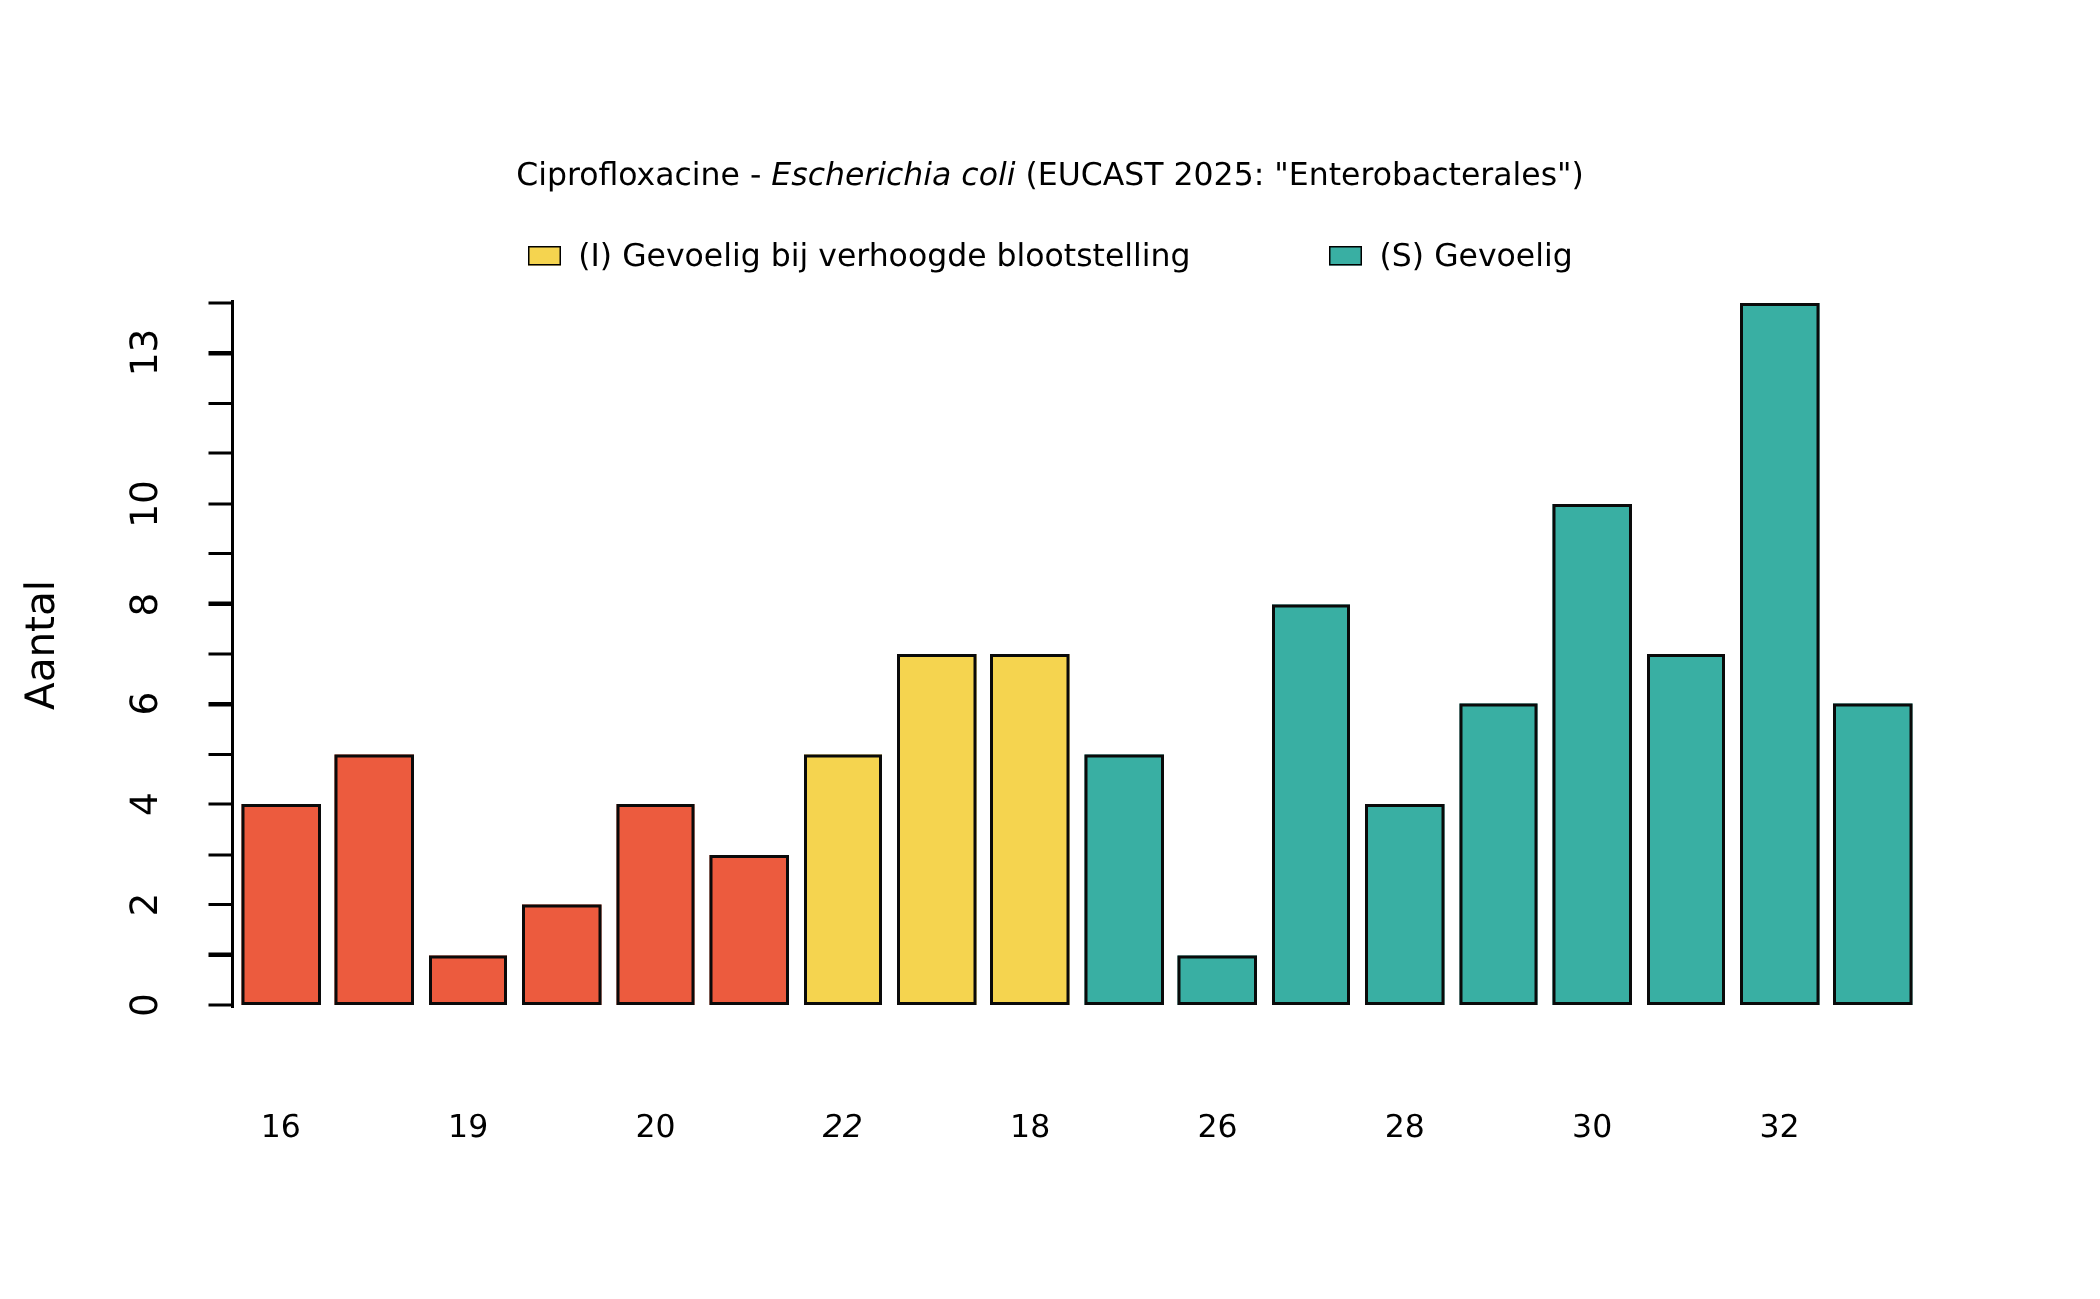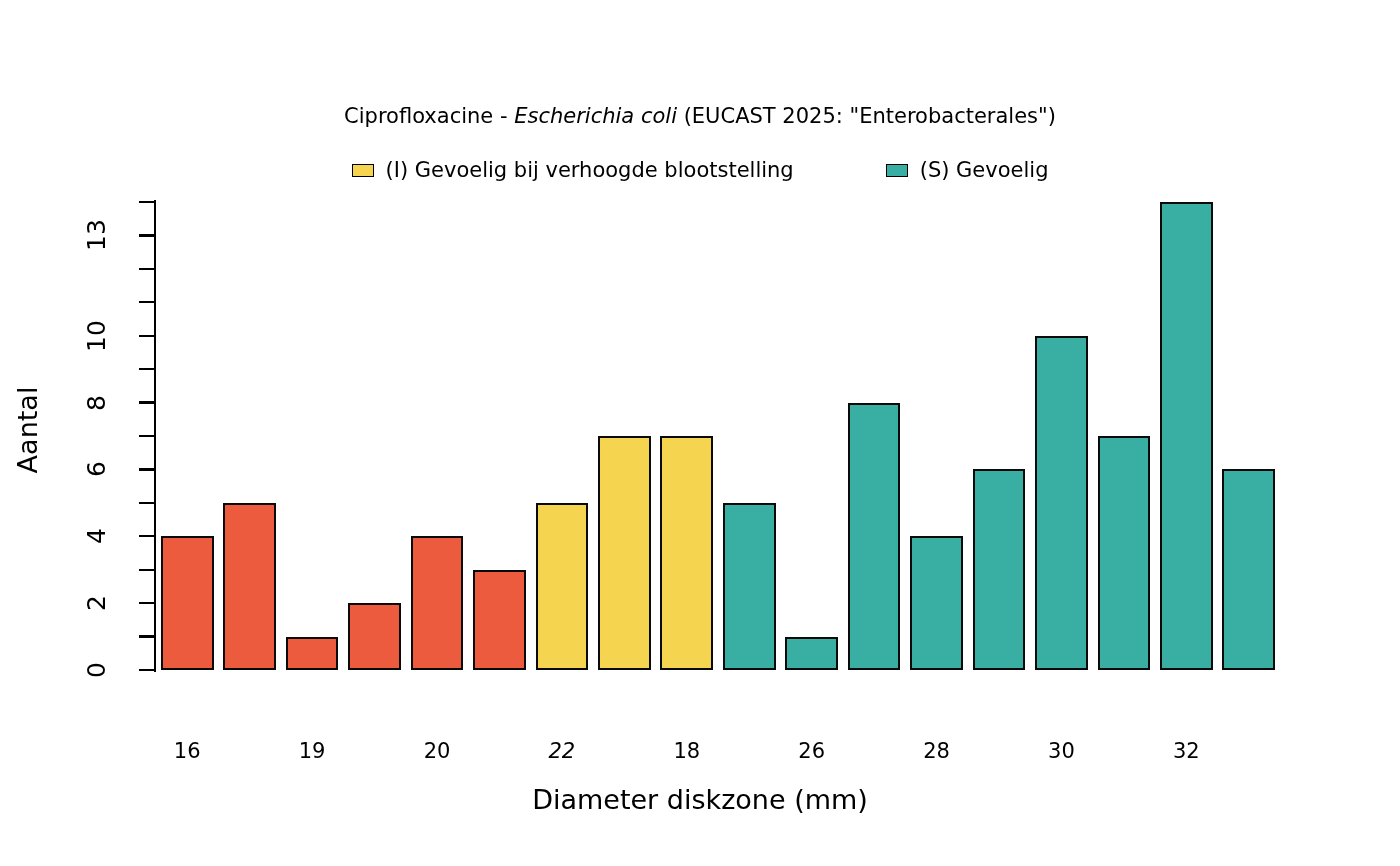--- a/index.html
+++ b/index.html
@@ -261,15 +261,14 @@
       <div class="x-tick-label" style="left: 312.111px;">19</div>
       <div class="x-tick-label" style="left: 437px;">20</div>
       <div class="x-tick-label" style="left: 561.889px; font-style: italic;">22</div>
       <div class="x-tick-label" style="left: 686.778px;">18</div>
       <div class="x-tick-label" style="left: 811.667px;">26</div>
       <div class="x-tick-label" style="left: 936.556px;">28</div>
       <div class="x-tick-label" style="left: 1061.44px;">30</div>
       <div class="x-tick-label" style="left: 1186.33px;">32</div>
     </div>
 
-  <div class="axis-title-x">Diameter diskzone (mm)</div>
 
 </div>
 
 </body></html>

